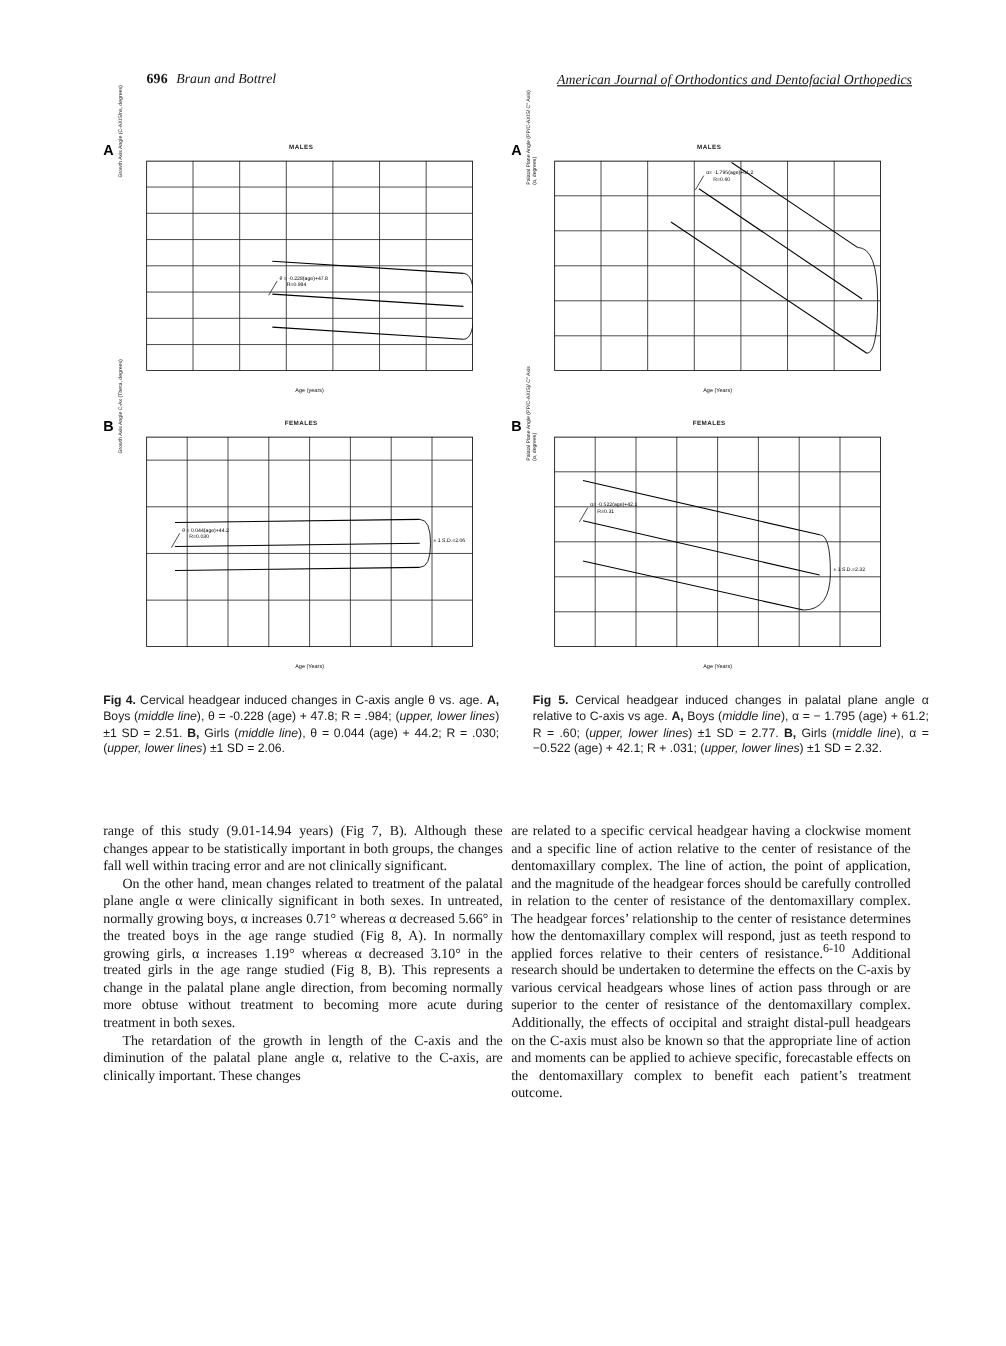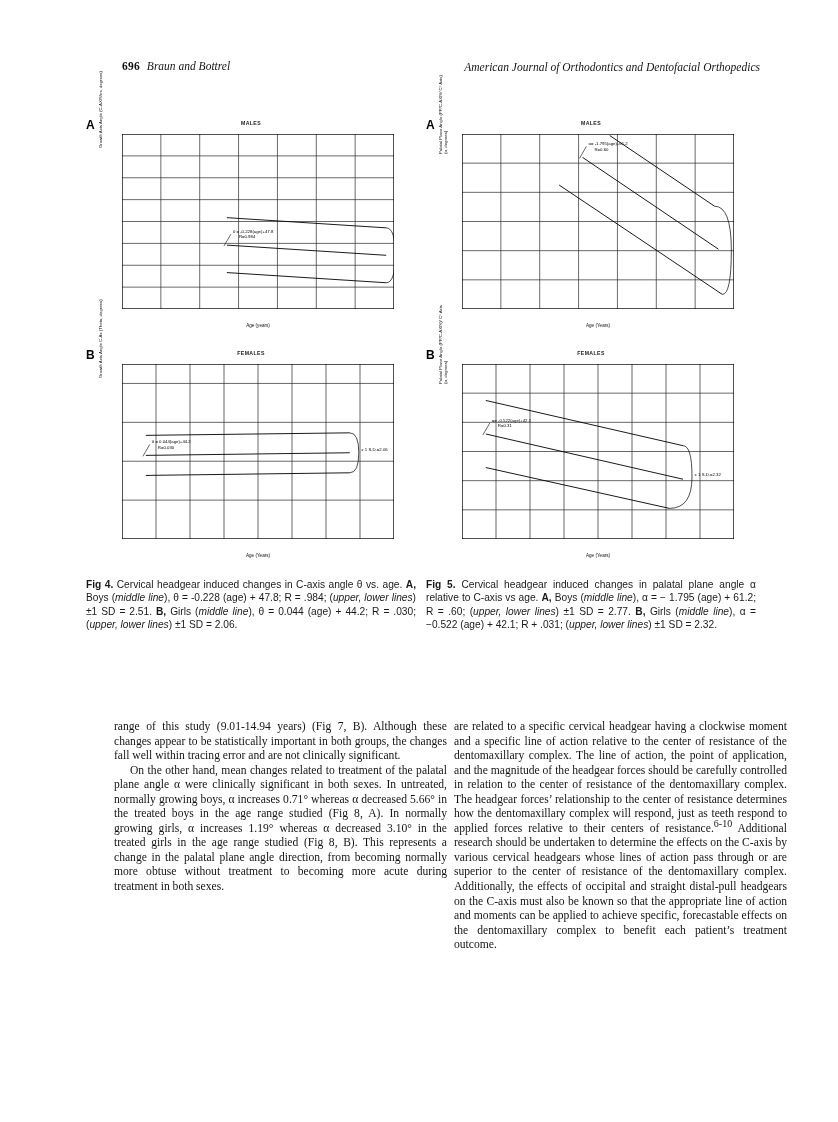--- a/index.html
+++ b/index.html
@@ -12,21 +12,21 @@
     overflow:hidden;
   }
   .page { position:absolute; left:0; top:0; width:838px; height:1122px; }
 
   
   .runhead { position:absolute; left:78px; top:60px; width:682px; height:36px; }
   .rh-left { position:absolute; left:0; top:0; font-size:11.5px;padding-left:44px; }
   .rh-left .pg { font-weight:bold; font-style:normal; letter-spacing:.2px; }
   .rh-left .auth { font-style:italic; margin-left:7px; }
   .rh-right { position:absolute; right:0; top:0; text-align:right;
-              font-style:italic; font-size:11.5px; line-height:15px; }
+              font-style:italic; font-size:11.5px; line-height:15px;text-decoration:underline; }
 
   
   .figgrid { position:absolute; left:78px; top:118px; width:682px; height:450px; }
   .figcell { position:absolute; width:330px; height:220px; }
   .f4a { left:8px;   top:0px; }
   .f4b { left:8px;   top:230px; }
   .f5a { left:348px; top:0px; }
   .f5b { left:348px; top:230px; }
 
   .panel-letter { position:absolute; left:0px; top:0px;
@@ -47,28 +47,28 @@
   .ylab-l2 { display:block; }
   .xlab { position:absolute; left:36px; top:205px; width:272px; text-align:center;
      font-family:"Liberation Sans", sans-serif; font-size:4.6px; color:#111; }
 
   
   .caption { position:absolute; width:330px;
      font-family:"Liberation Sans", sans-serif;
      font-size:10.2px; line-height:13.4px; color:#1a1a1a;
      text-align:justify; }
   .cap4 { left:86px;  top:578px; }
-  .cap5 { left:426px; top:578px; }
+  .cap5 { left:444px; top:578px; }
   .caption b { font-weight:bold;margin-top:12px; }
   .caption i { }
 
   
-  .col { position:absolute; width:333px; top:720px;
+  .col { position:absolute; width:333px; top:686px;
      font-size:11.6px; line-height:14.55px; text-align:justify;
-     hyphens:none;margin-left:28px; }
+     hyphens:none; }
   .colL { left:86px; }
   .colR { left:426px; }
   .col p { margin:0; text-indent:16px; }
   .col p.noind { text-indent:0; }
   .col h2 { font-family:"Liberation Sans", sans-serif;
      font-size:10.4px; font-weight:bold; letter-spacing:.3px;
      margin:13px 0 1px 0; text-indent:0; }
   sup { font-size:10px; vertical-align:super; line-height:0; }
 </style>
 </head>
@@ -299,18 +299,19 @@
       <div class="xlab">Age (Years)</div>
     </div>
   </div>
 
   <div class="caption cap4"><b>Fig 4.</b><span> Cervical headgear induced changes in C-axis angle θ vs. age. </span><b>A,</b><span> Boys (</span><i>middle line</i><span>), θ = -0.228 (age) + 47.8; R = .984; (</span><i>upper, lower lines</i><span>) ±1 SD = 2.51. </span><b>B,</b><span> Girls (</span><i>middle line</i><span>), θ = 0.044 (age) + 44.2; R = .030; (</span><i>upper, lower lines</i><span>) ±1 SD = 2.06.</span></div>
   <div class="caption cap5"><b>Fig 5.</b><span> Cervical headgear induced changes in palatal plane angle α relative to C-axis vs age. </span><b>A,</b><span> Boys (</span><i>middle line</i><span>), α = − 1.795 (age) + 61.2; R = .60; (</span><i>upper, lower lines</i><span>) ±1 SD = 2.77. </span><b>B,</b><span> Girls (</span><i>middle line</i><span>), α = −0.522 (age) + 42.1; R + .031; (</span><i>upper, lower lines</i><span>) ±1 SD = 2.32.</span></div>
 
   <div class="col colL">
       <p class="noind">range of this study (9.01-14.94 years) (Fig 7, B). Although these changes appear to be statistically important in both groups, the changes fall well within tracing error and are not clinically significant.</p>
       <p>On the other hand, mean changes related to treatment of the palatal plane angle α were clinically significant in both sexes. In untreated, normally growing boys, α increases 0.71° whereas α decreased 5.66° in the treated boys in the age range studied (Fig 8, A). In normally growing girls, α increases 1.19° whereas α decreased 3.10° in the treated girls in the age range studied (Fig 8, B). This represents a change in the palatal plane angle direction, from becoming normally more obtuse without treatment to becoming more acute during treatment in both sexes.</p>
+      <p>The retardation of the growth in length of the C-axis and the diminution of the palatal plane angle α, relative to the C-axis, are clinically important. These changes</p>
     </div>
   <div class="col colR">
       <p class="noind"><span>are related to a specific cervical headgear having a clockwise moment and a specific line of action relative to the center of resistance of the dentomaxillary complex. The line of action, the point of application, and the magnitude of the headgear forces should be carefully controlled in relation to the center of resistance of the dentomaxillary complex. The headgear forces’ relationship to the center of resistance determines how the dentomaxillary complex will respond, just as teeth respond to applied forces relative to their centers of resistance.</span><sup>6-10</sup><span> Additional research should be undertaken to determine the effects on the C-axis by various cervical headgears whose lines of action pass through or are superior to the center of resistance of the dentomaxillary complex. Additionally, the effects of occipital and straight distal-pull headgears on the C-axis must also be known so that the appropriate line of action and moments can be applied to achieve specific, forecastable effects on the dentomaxillary complex to benefit each patient’s treatment outcome.</span></p>
     </div>
 
 </div>
 
 </body></html>

